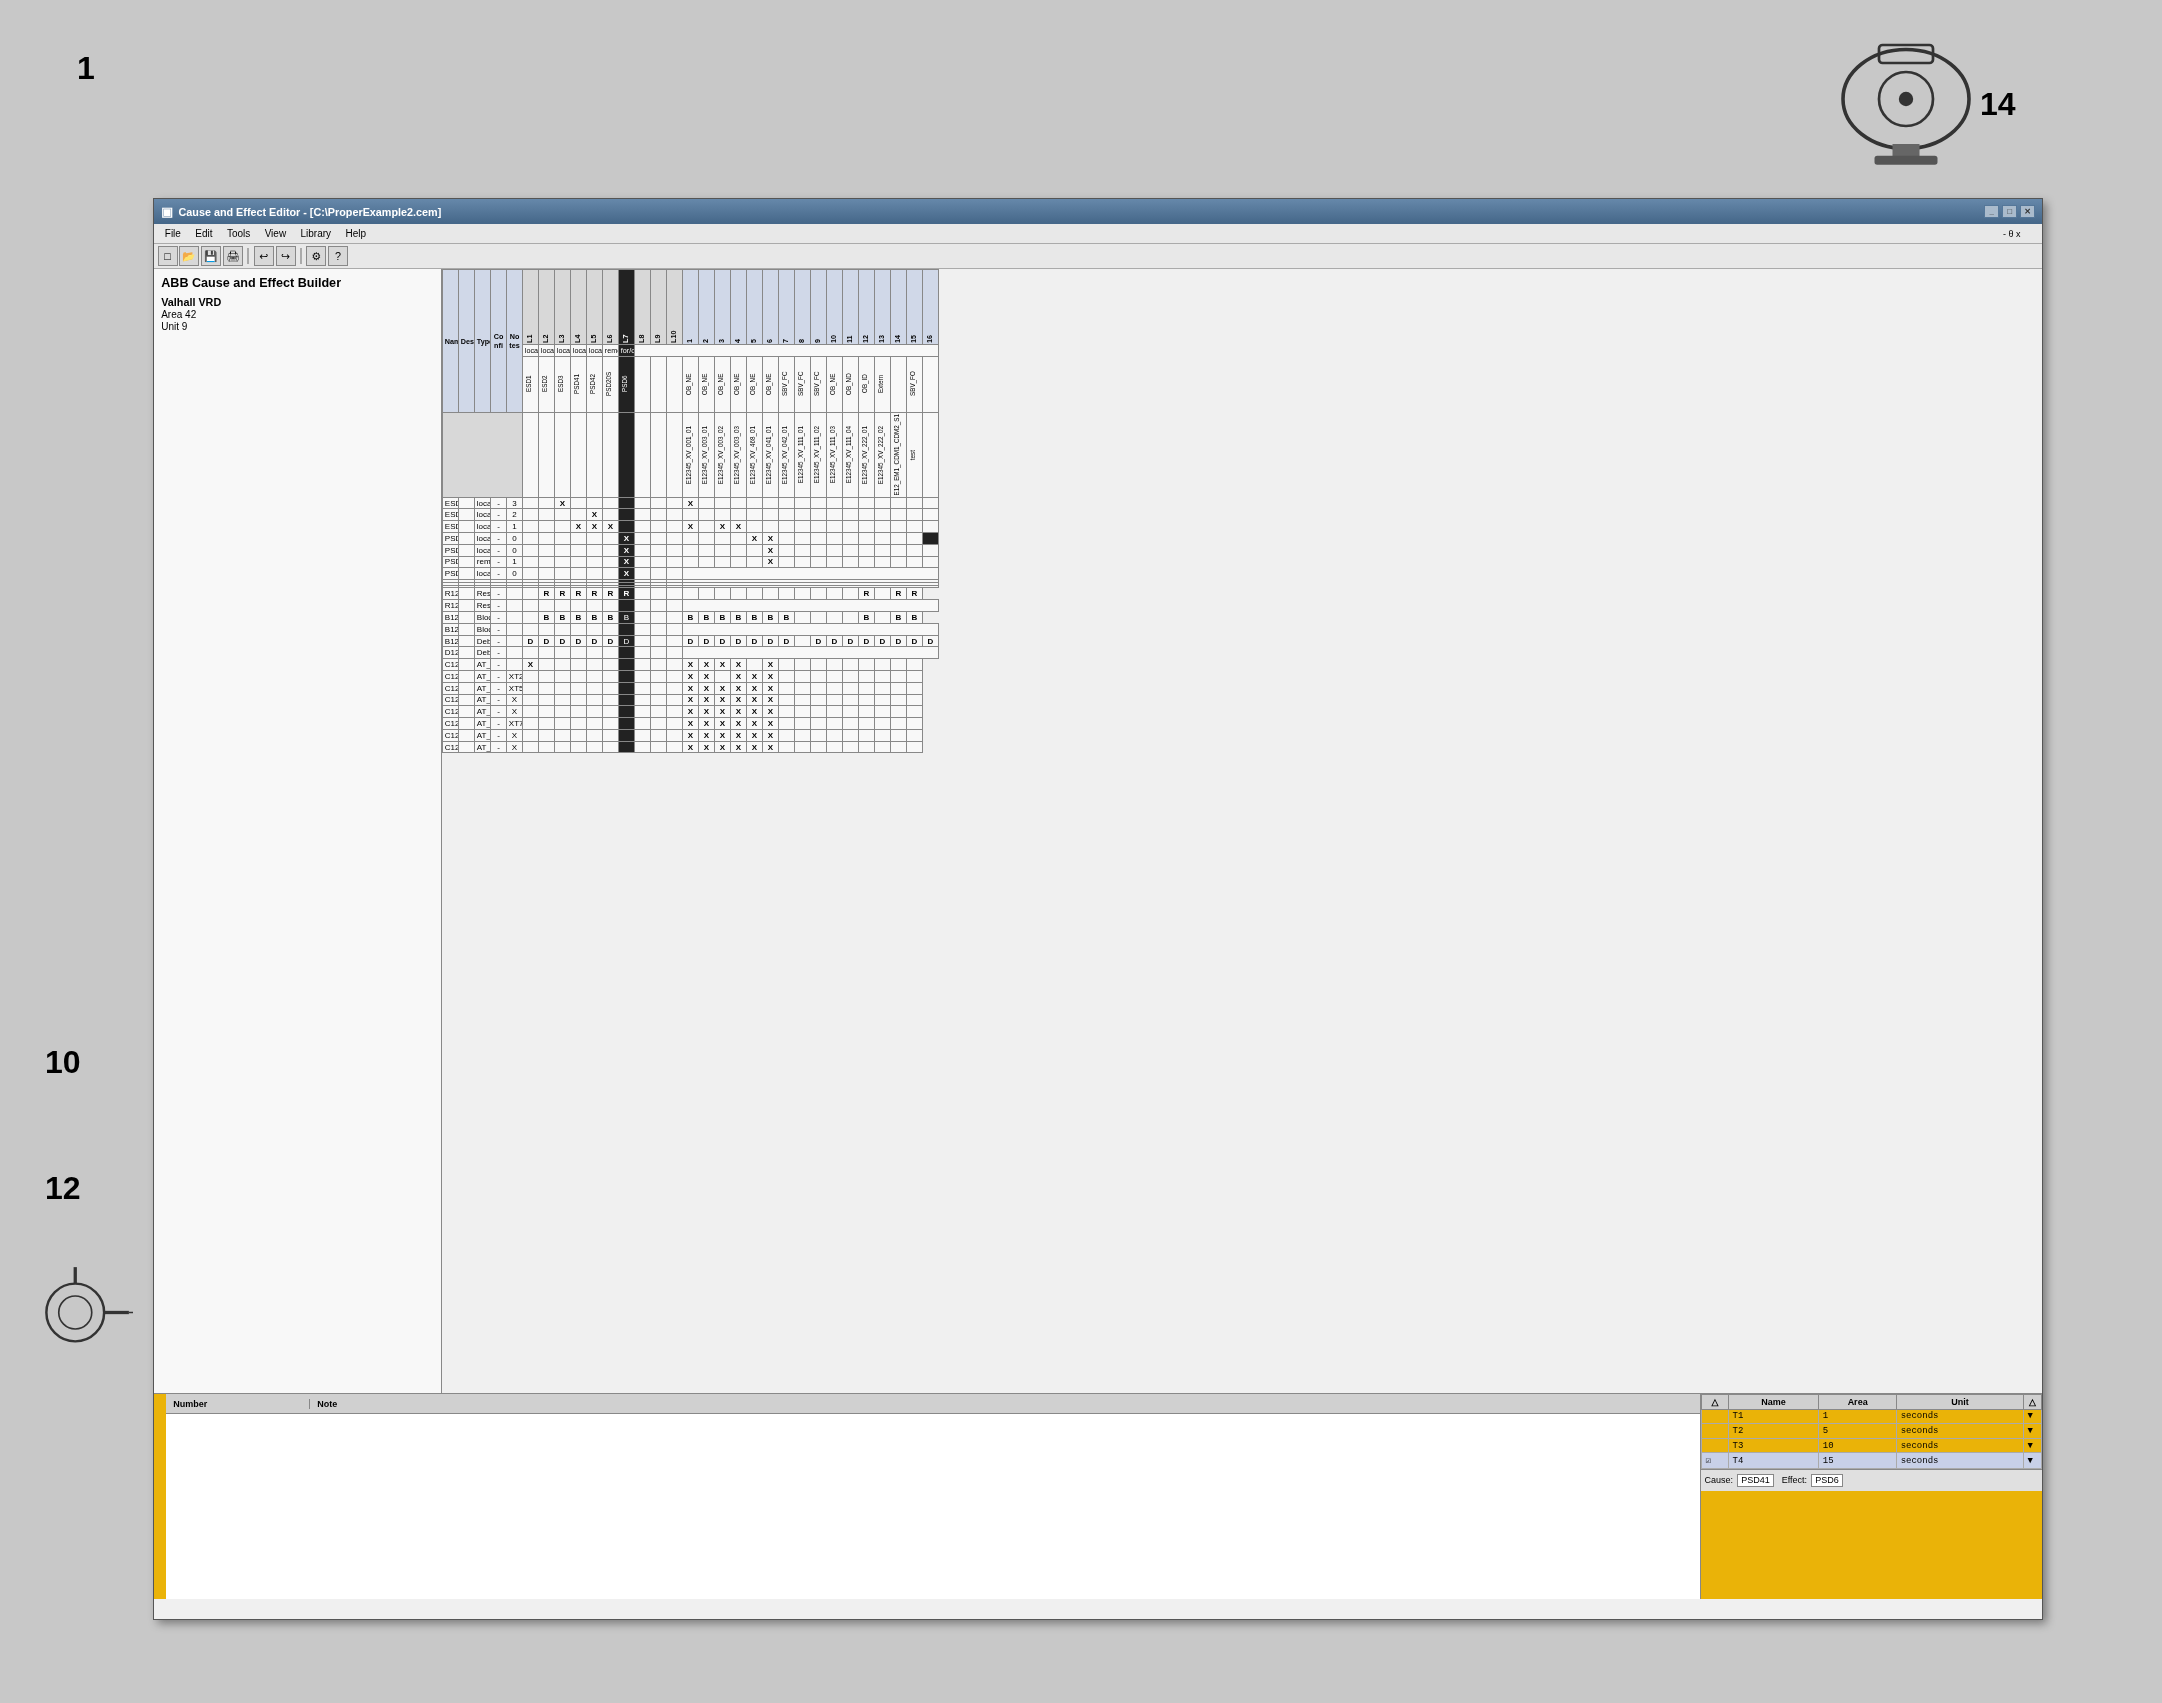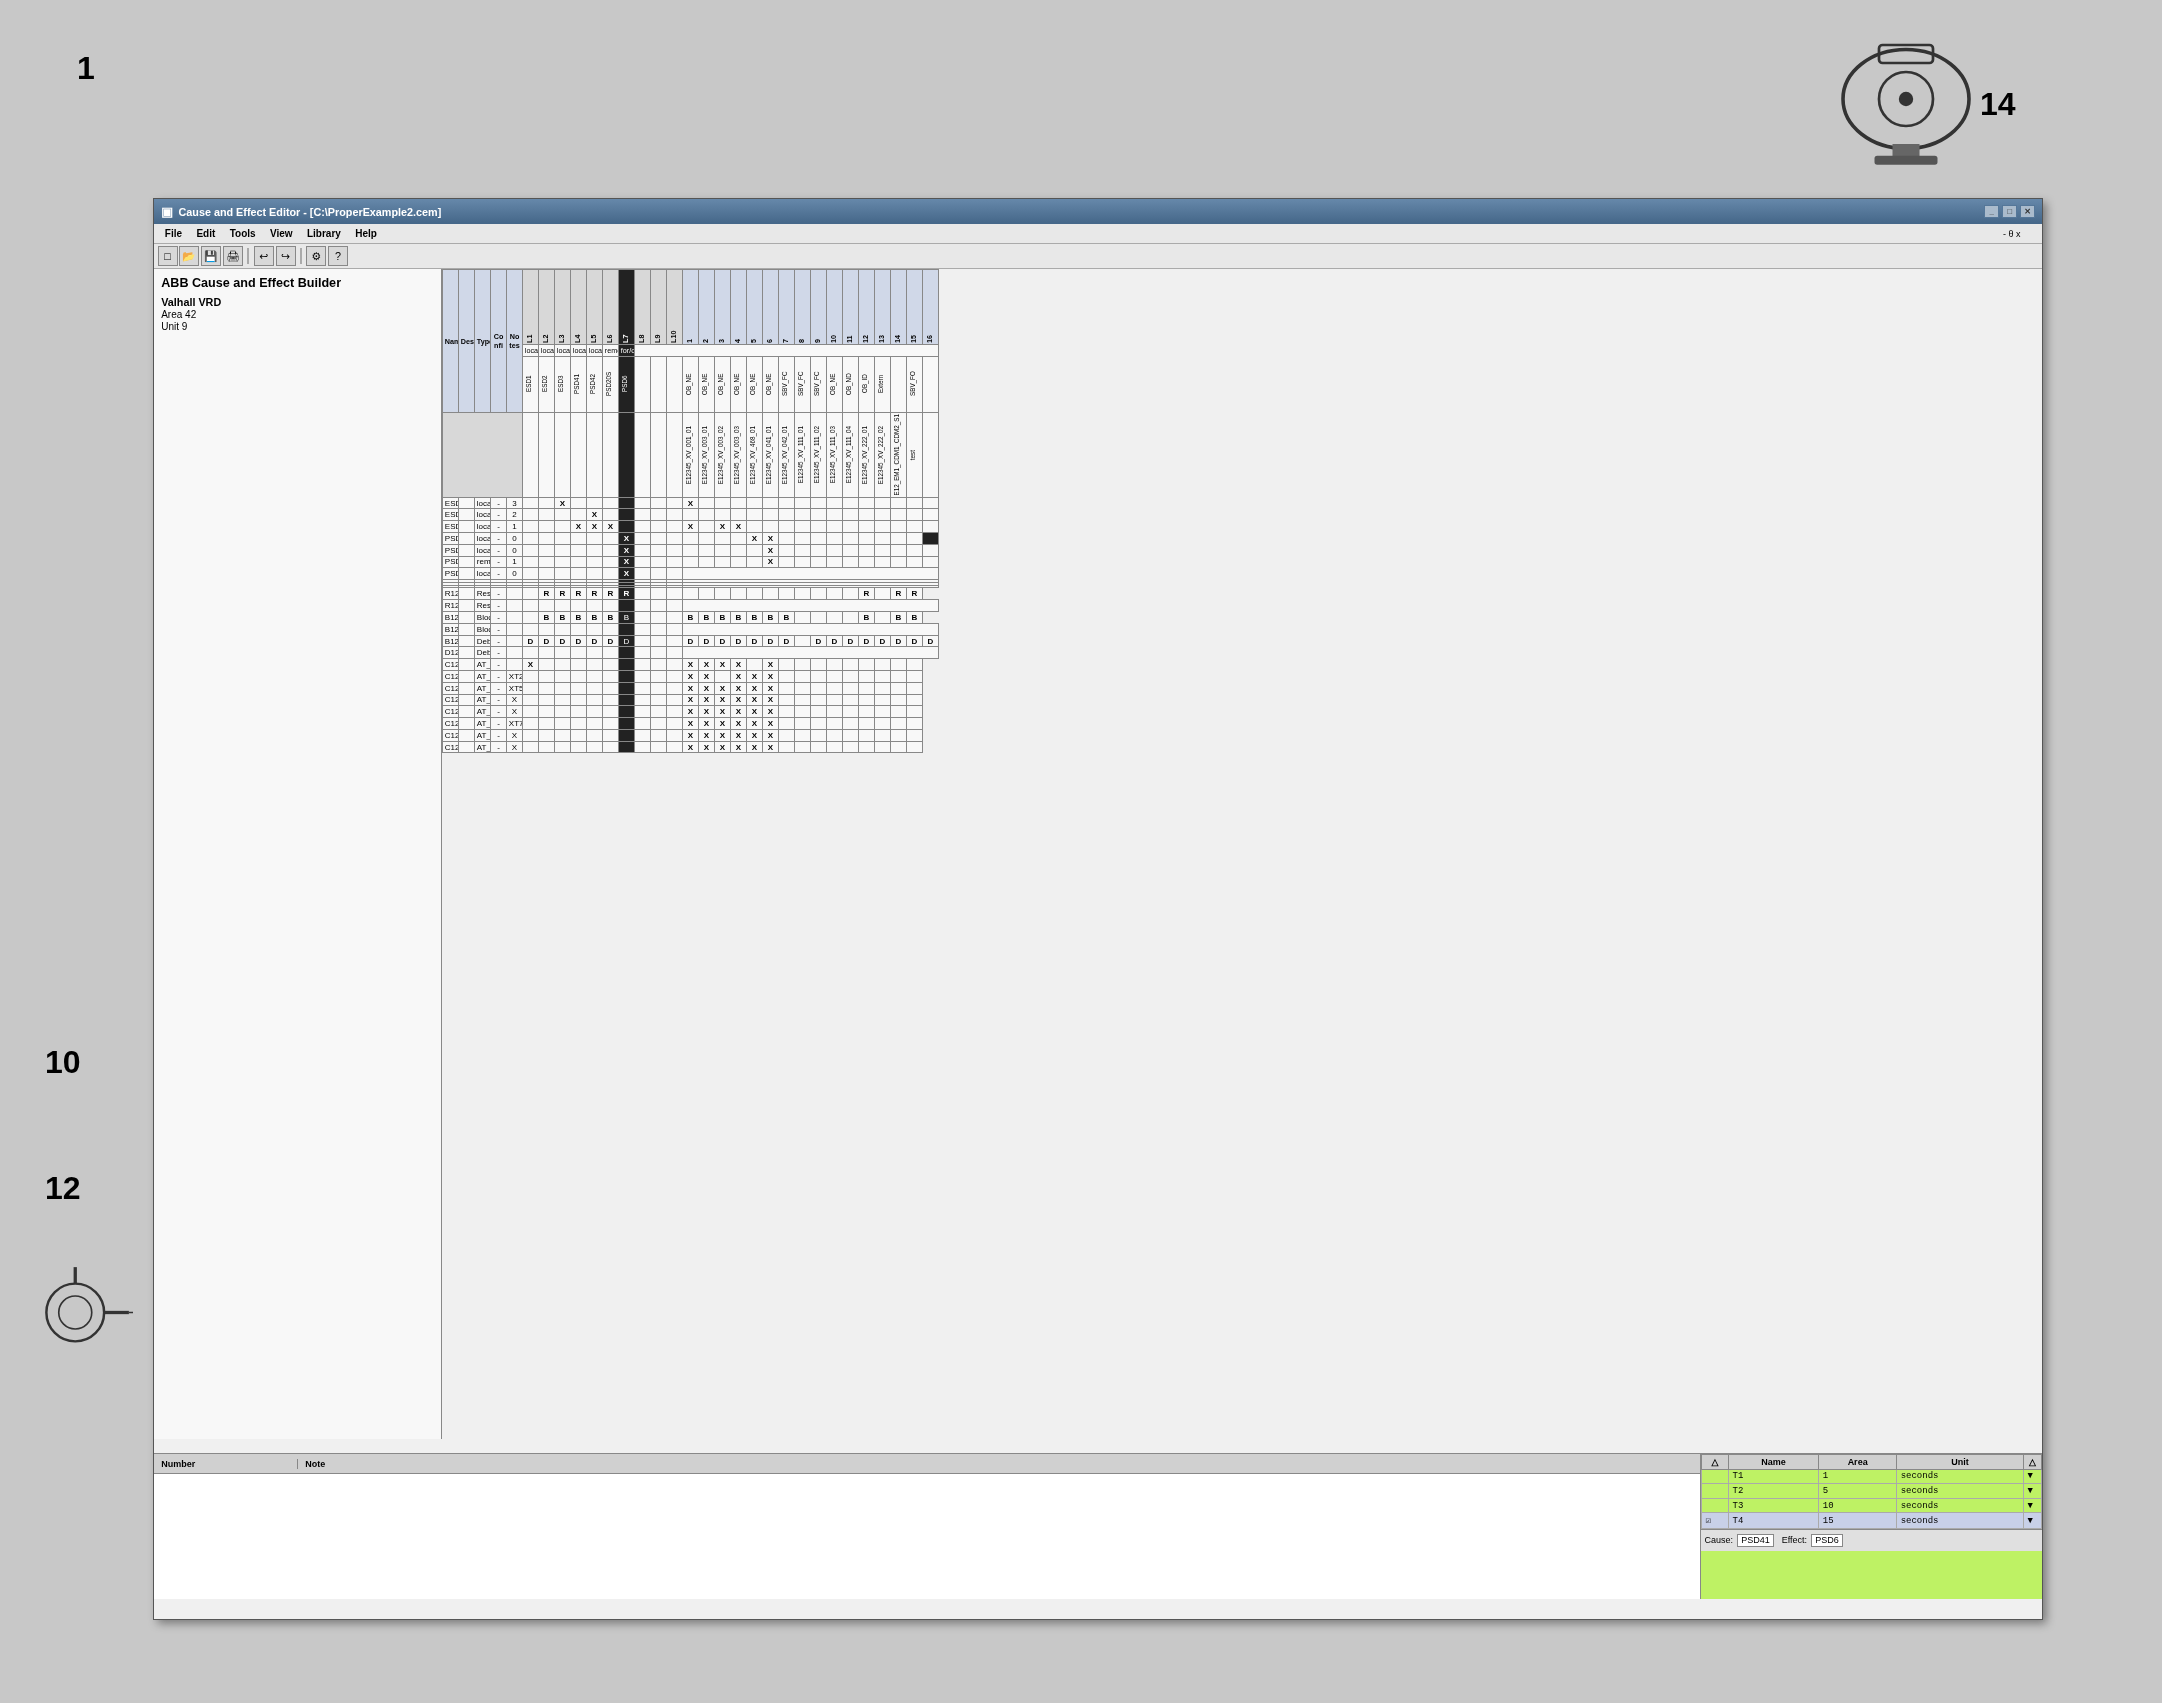--- a/index.html
+++ b/index.html
@@ -72,21 +72,20 @@
       height: 20px;
       display: flex;
       align-items: center;
       padding: 0 3.6px;
       border-bottom: 0.9px solid #aaa;
       font-size: 10px;
     }
     .menu-item {
       padding: 1.8px 7.2px;
       cursor: pointer;
-      font-weight: bold;
     }
 
     
     .toolbar {
       background: #e8e8e8;
       height: 25px;
       display: flex;
       align-items: center;
       padding: 0 3.6px;
       gap: 1.8px;
@@ -1272,21 +1271,21 @@
                 <td></td>
                 <td></td>
             </tr>
           </tbody>
         </table>
       </div>
     </div>
 
   </div>
 
-  <div style="position:absolute;bottom:20px;left:0;right:0;height:146px;background:#bef264;border-top:1.8px solid #888;display:flex;">
+  <div style="position:absolute;bottom:20px;left:0;right:0;height:206px;background:#eab308;border-top:1.8px solid #888;display:flex;padding-left:12px;">
 
     <div style="flex:1;display:flex;flex-direction:column;">
       <div style="display:flex;background:#d0d0d0;border-bottom:0.9px solid #888;height:20px;align-items:center;">
         <div style="width:144px;border-right:0.9px solid #888;padding:0 7.2px;font-weight:bold;font-size:9px;">Number</div>
         <div style="flex:1;padding:0 7.2px;font-weight:bold;font-size:9px;">Note</div>
       </div>
       <div style="flex:1;background:#fff;"></div>
     </div>
 
     <div style="width:342px;border-left:1.8px solid #888;">

